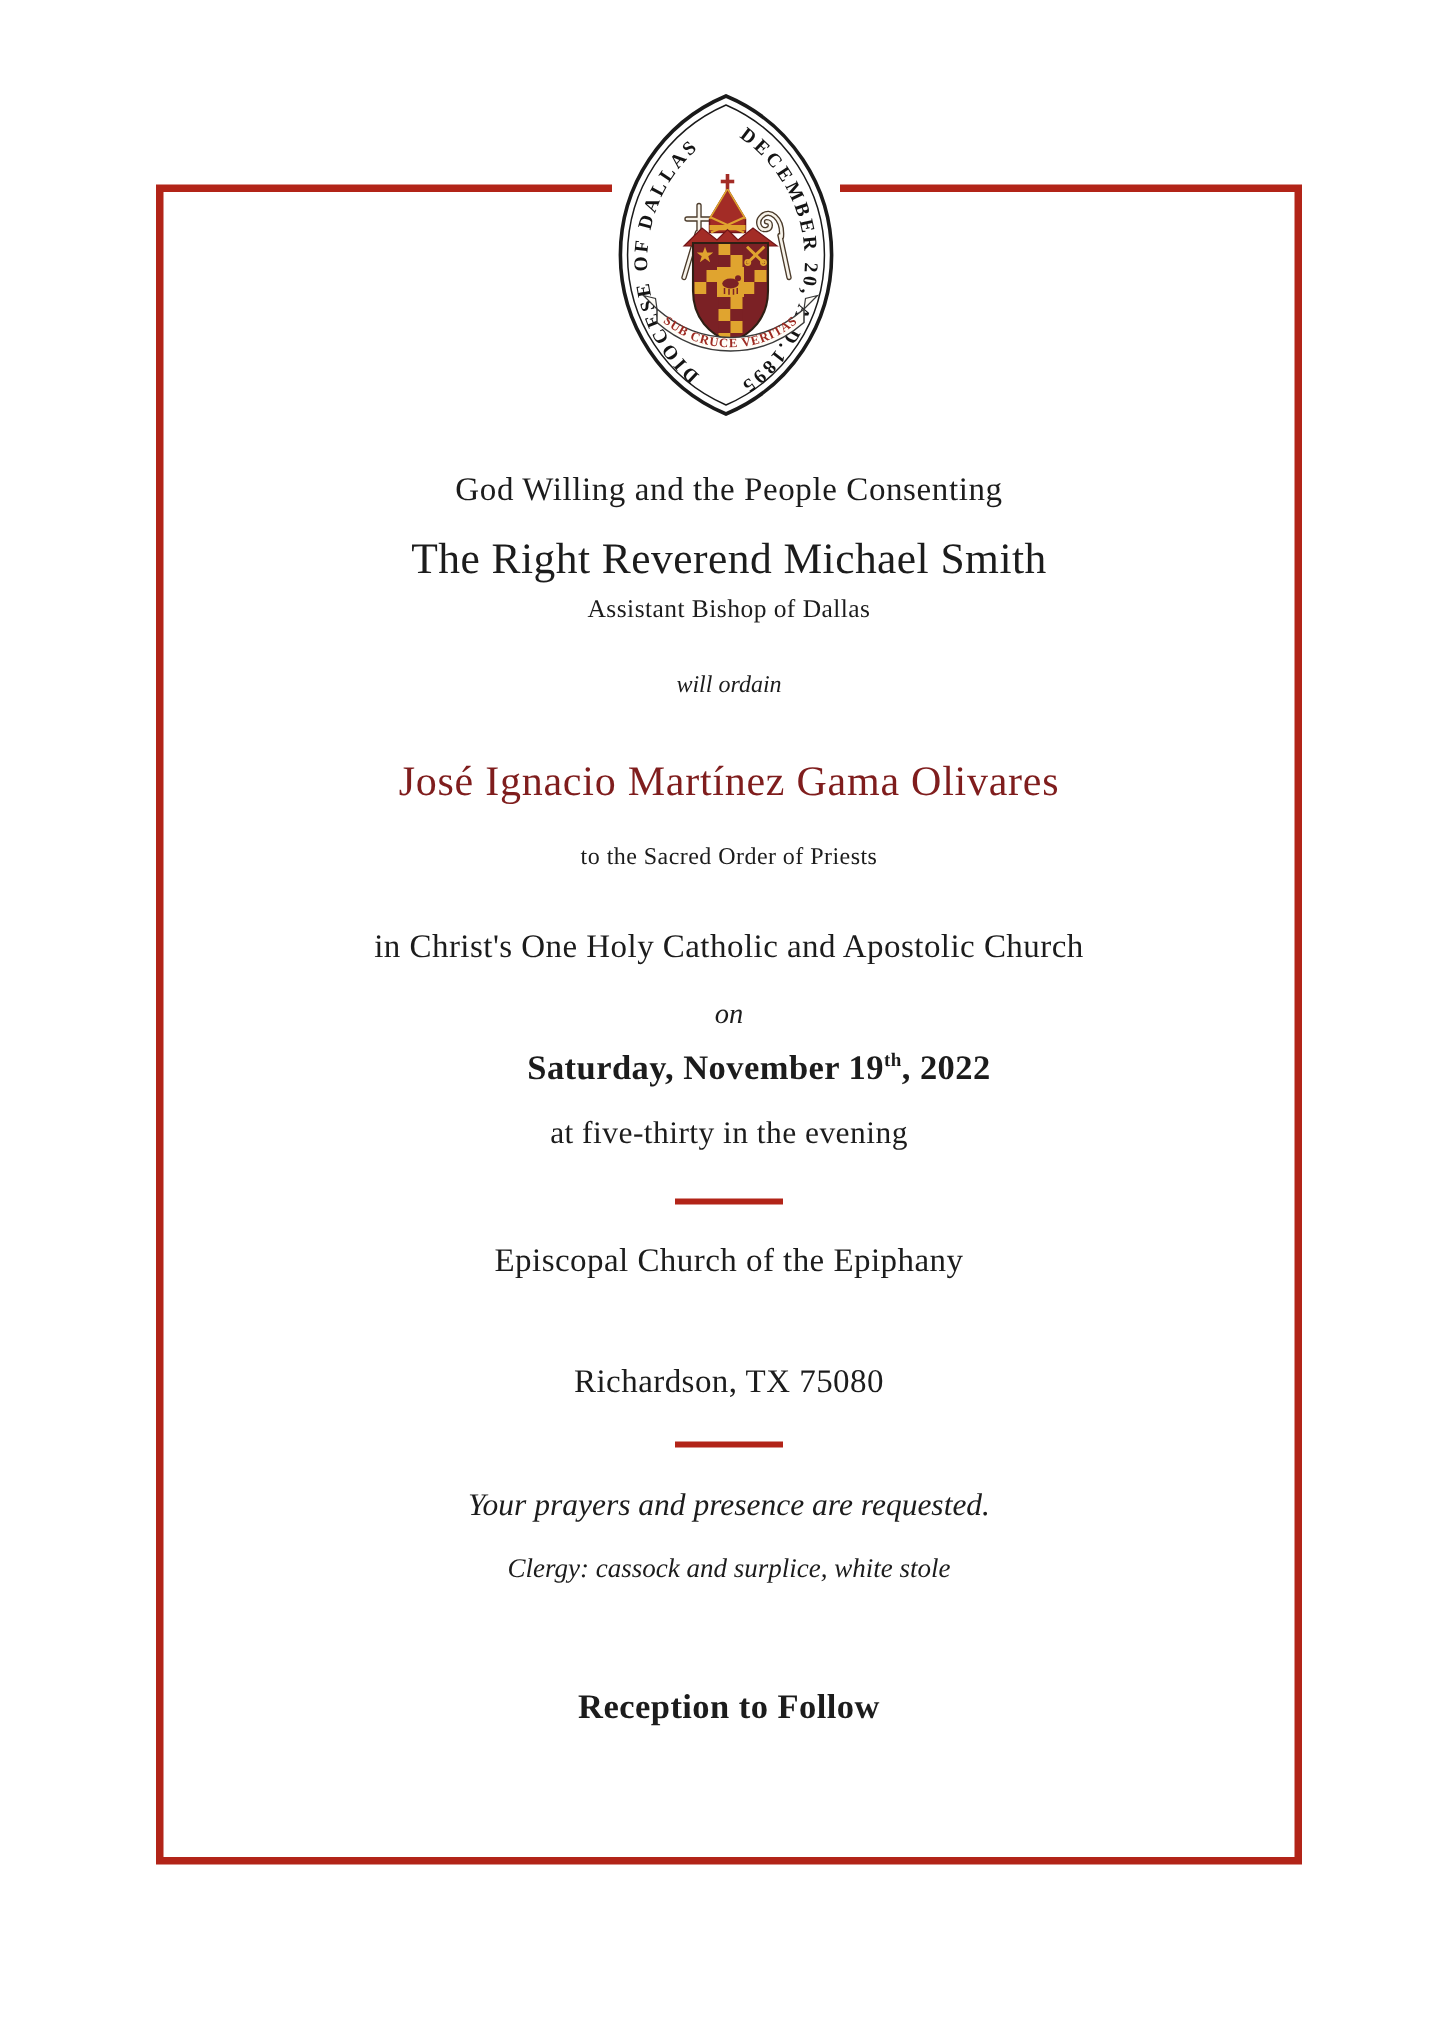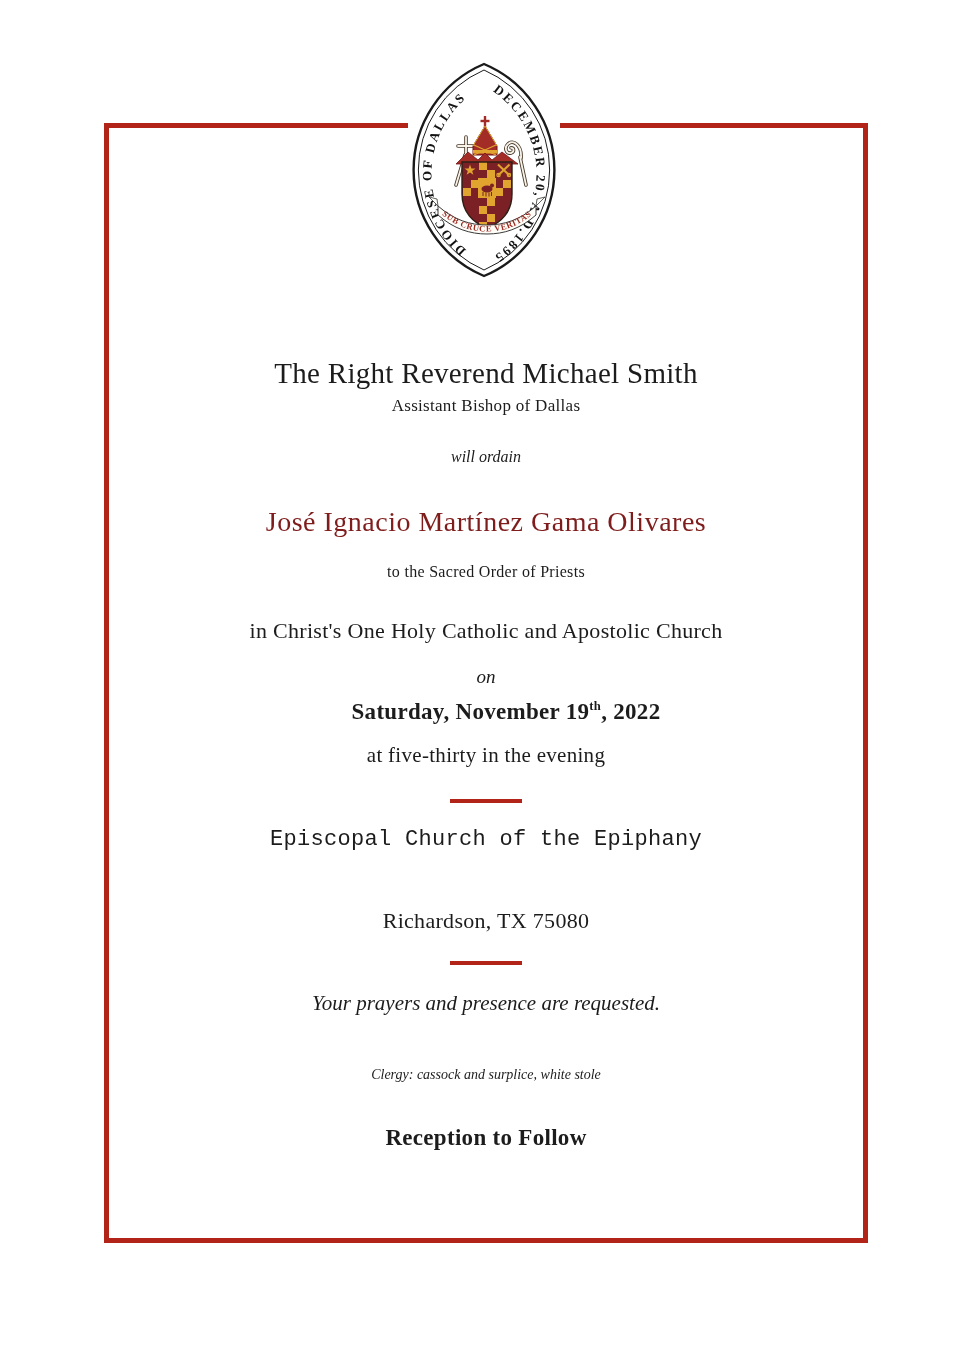--- a/index.html
+++ b/index.html
@@ -53,25 +53,25 @@
   .l-bishop    { top: 358px;  font-size: 29px; font-weight: normal; letter-spacing: 0.3px; }
   .l-bishop-t  { top: 397px;  font-size: 17px; letter-spacing: 0.3px; }
   .l-ordain    { top: 449px;  font-size: 16px; font-style: italic; }
   .l-name      { top: 507px;  font-size: 28px; color: #7f1d1d; letter-spacing: 0.5px; }
   .l-order1    { top: 564px;  font-size: 16px; letter-spacing: 0.3px; }
   .l-order2    { top: 619px;  font-size: 22px; letter-spacing: 0.3px; }
   .l-on        { top: 667px;  font-size: 19px; font-style: italic; }
   .l-date      { top: 700px;  font-size: 23px; font-weight: bold; letter-spacing: 0.3px; padding-left: 20px; }
   .l-date sup  { font-size: 0.55em; vertical-align: super; line-height: 0; }
   .l-time      { top: 744px;  font-size: 21px; letter-spacing: 0.3px; }
-  .l-venue     { top: 828px;  font-size: 22px; letter-spacing: 0.3px; font-family: Liberation Mono, monospace; }
+  .l-venue     { top: 828px;  font-size: 22px; letter-spacing: 0.3px; }
   .l-street    { top: 869px;  font-size: 22px; letter-spacing: 0.3px; }
   .l-city      { top: 909px;  font-size: 22px; letter-spacing: 0.3px; }
   .l-request   { top: 992px;  font-size: 21px; font-style: italic; }
-  .l-clergy    { top: 1068px; font-size: 14px; font-style: italic; }
+  .l-clergy    { top: 1036px; font-size: 18px; font-style: italic; }
   .l-reception { top: 1126px; font-size: 23px; font-weight: bold; letter-spacing: 0.3px; }
   .divider {
     position: absolute;
     left: 50%;
     transform: translateX(-50%);
     width: 72px;
     height: 4px;
     background: #b22418;
   }
   .d1 { top: 799px; }
@@ -217,20 +217,21 @@
       <path d="M30,148 L21,139 L29,141 Z" fill="#fffdf8" stroke="#3a3a3a" stroke-width="0.8"></path>
       <path d="M128,148 L137,139 L129,141 Z" fill="#fffdf8" stroke="#3a3a3a" stroke-width="0.8"></path>
       <path d="M30,148 C46,162 62,167 79,167 C96,167 112,162 128,148 L128,157 C112,171 96,176 79,176 C62,176 46,171 30,157 Z" fill="#fffdf8" stroke="#3a3a3a" stroke-width="1"></path>
       <text class="motto-text">
         <textPath href="#mottoArc" startOffset="50%" text-anchor="middle">SUB CRUCE VERITAS</textPath>
       </text>
     </g>
   </svg>
 
   <div class="content">
+    <div class="line l-opening">God Willing and the People Consenting</div>
     <div class="line l-bishop">The Right Reverend Michael Smith</div>
     <div class="line l-bishop-t">Assistant Bishop of Dallas</div>
     <div class="line l-ordain">will ordain</div>
     <div class="line l-name">José Ignacio Martínez Gama Olivares</div>
     <div class="line l-order1">to the Sacred Order of Priests</div>
     <div class="line l-order2">in Christ's One Holy Catholic and Apostolic Church</div>
     <div class="line l-on">on</div>
     <div class="line l-date">
       <span>Saturday, November 19</span><sup>th</sup><span>, 2022</span>
     </div>

